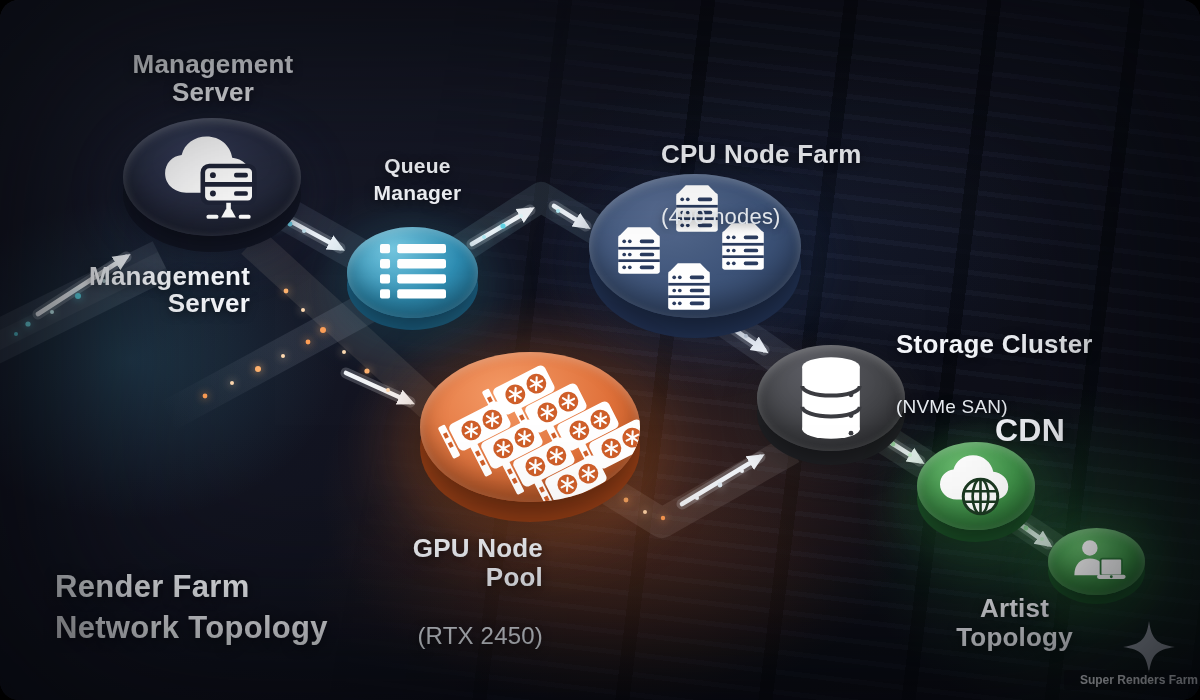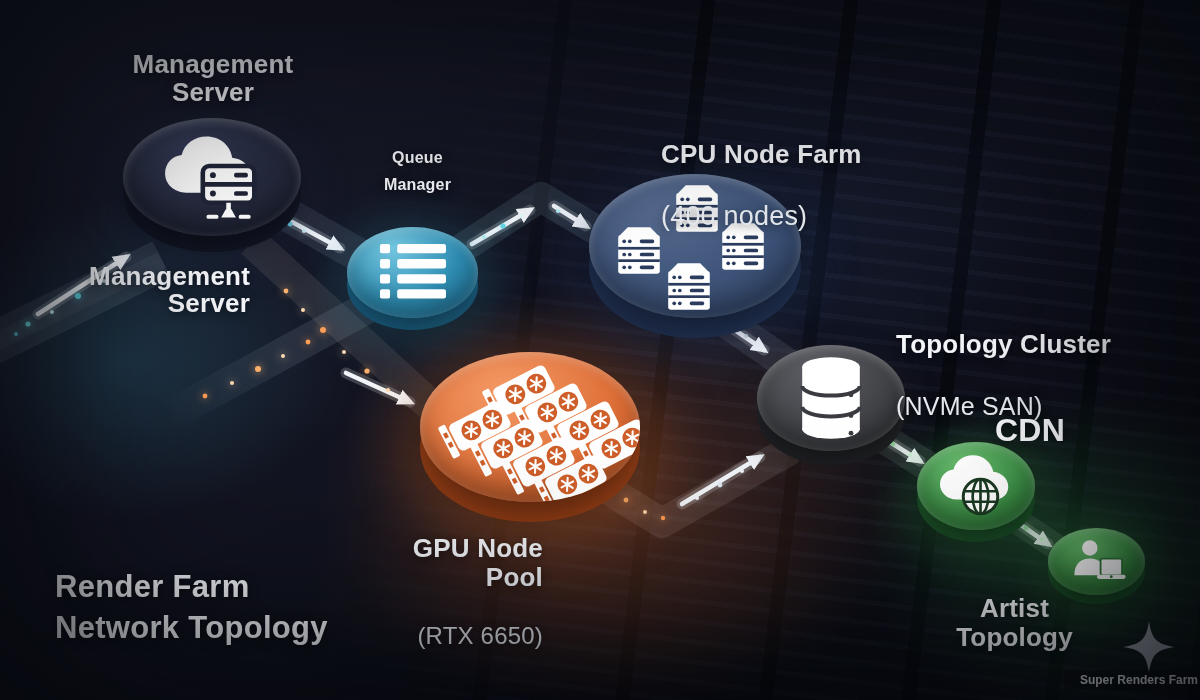--- a/index.html
+++ b/index.html
@@ -1,18 +1,18 @@
 <!DOCTYPE html>
 <html><head>
 <meta charset="utf-8">
 <style>
   html,body{margin:0;padding:0;background:#000;}
   .stage{position:relative;width:1200px;height:700px;overflow:hidden;
          font-family:"Liberation Sans", sans-serif;
-         background:linear-gradient(160deg,#1a1d2b 0%,#141624 38%,#0b0d14 100%);}
+         background:linear-gradient(160deg,#1a1d2b 0%,#141624 38%,#0b0d14 100%);border-radius:19px;}
   .layer{position:absolute;inset:0;pointer-events:none;}
   .racks{background:
       repeating-linear-gradient(97deg, rgba(16,20,30,0) 0 128px, rgba(4,6,10,.85) 128px 142px),
       repeating-linear-gradient(7deg, rgba(140,160,200,.03) 0 5px, rgba(0,0,0,.18) 5px 20px);
       opacity:.7;
       -webkit-mask-image:linear-gradient(100deg, transparent 34%, #000 52%);
       mask-image:linear-gradient(100deg, transparent 34%, #000 52%);}
   .glow{position:absolute;border-radius:50%;pointer-events:none;}
   .glow-teal{left:-80px;top:200px;width:420px;height:320px;background:radial-gradient(closest-side,rgba(70,170,200,.22),transparent);}
   .glow-blue{left:520px;top:50px;width:540px;height:360px;background:radial-gradient(closest-side,rgba(70,110,190,.10),transparent);}
@@ -324,36 +324,36 @@
         <rect x="52" y="63" width="48" height="7" rx="3.5" fill="#fff"></rect>
         <circle cx="76" cy="66.5" r="2.4" fill="#2e7a39"></circle>
       </svg>
     </div>
   </div>
 
   <div class="lbl center" style="left:105px;top:50px;width:216px;font-size:26px;line-height:28px">Management
 Server</div>
   <div class="lbl right" style="left:56px;top:263px;width:194px;font-size:26px;line-height:27px">Management
 Server</div>
-  <div class="lbl center" style="left:345px;top:144px;width:145px;font-size:16px;line-height:27px">Queue
+  <div class="lbl center" style="left:345px;top:152px;width:145px;font-size:21px;line-height:27px">Queue
 Manager</div>
 
   <div class="lbl" style="left:661px;top:108px;width:250px;font-size:26px;line-height:31px">
     <div>CPU Node Farm</div>
-    <div class="sub" style="font-size:27px">(400 nodes)</div>
+    <div class="sub" style="font-size:22px">(400 nodes)</div>
   </div>
 
   <div class="lbl right" style="left:350px;top:505px;width:193px;font-size:26px;line-height:29px">
     <div>GPU Node Pool</div>
-    <div class="sub" style="font-size:24px">(RTX 6650)</div>
+    <div class="sub" style="font-size:24px">(RTX 2450)</div>
   </div>
 
   <div class="lbl" style="left:896px;top:298px;width:220px;font-size:26px;line-height:31px">
-    <div>Topology Cluster</div>
-    <div class="sub" style="font-size:25px">(NVMe SAN)</div>
+    <div>Storage Cluster</div>
+    <div class="sub" style="font-size:19px">(NVMe SAN)</div>
   </div>
 
   <div class="lbl center" style="left:985px;top:412px;width:90px;font-size:32px">CDN</div>
   <div class="lbl center" style="left:942px;top:594px;width:145px;font-size:26px;line-height:29px">Artist
 Topology</div>
 
   <div class="title">Render Farm
 Network Topology</div>
 
   <svg class="wm-star" width="54" height="58" viewBox="0 0 100 100">

